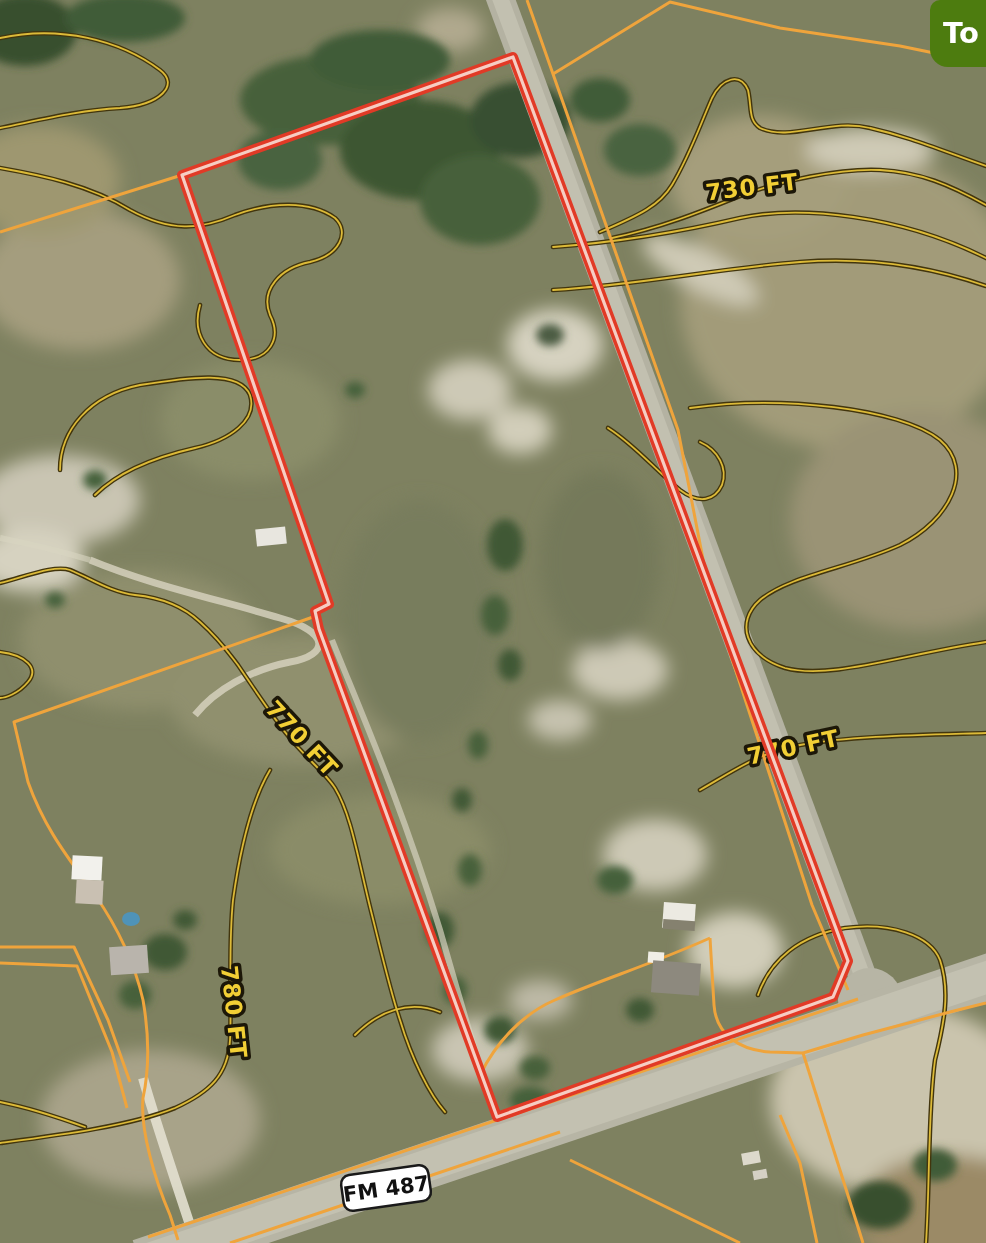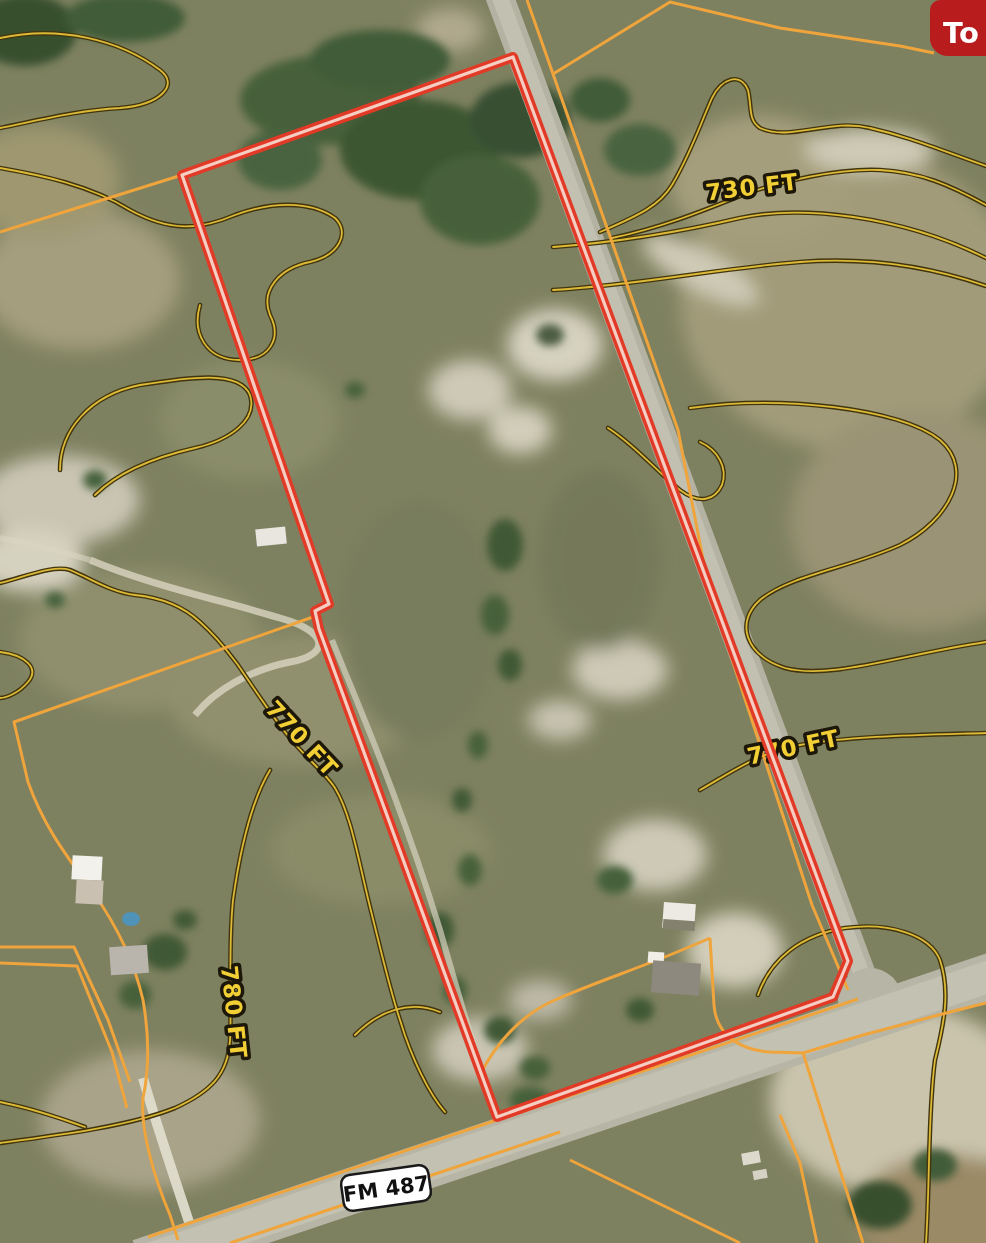--- a/index.html
+++ b/index.html
@@ -5,22 +5,22 @@
   html,body{margin:0;padding:0;background:#7b7f5e;}
   #app{position:relative;width:986px;height:1243px;overflow:hidden;
        font-family:"Liberation Sans","DejaVu Sans",sans-serif;}
   #map-svg{position:absolute;left:0;top:0;}
   .contour-label{font-family:"DejaVu Sans","Liberation Sans",sans-serif;
        font-weight:bold;font-size:23px;letter-spacing:1px;
        fill:#f2cf35;stroke:#1c1708;stroke-width:7px;
        paint-order:stroke;stroke-linejoin:round;text-anchor:middle;}
   .shield-text{font-family:"DejaVu Sans","Liberation Sans",sans-serif;
        font-weight:bold;font-size:21px;fill:#111;text-anchor:middle;}
-  #topo-btn{position:absolute;top:0;right:0;width:56px;height:56px;
-       background:#b91c1c;border-radius:10px 0 0 18px;
+  #topo-btn{position:absolute;top:0;right:0;width:56px;height:67px;
+       background:#4d7c0f;border-radius:10px 0 0 18px;
        color:#fff;font-weight:bold;font-size:29px;line-height:67px;
        padding-left:13px;box-sizing:border-box;cursor:pointer;
        font-family:"DejaVu Sans","Liberation Sans",sans-serif;}
 </style>
 </head>
 <body>
 
 <div id="app">
 <svg id="map-svg" width="986" height="1243" viewBox="0 0 986 1243">
   <defs>

